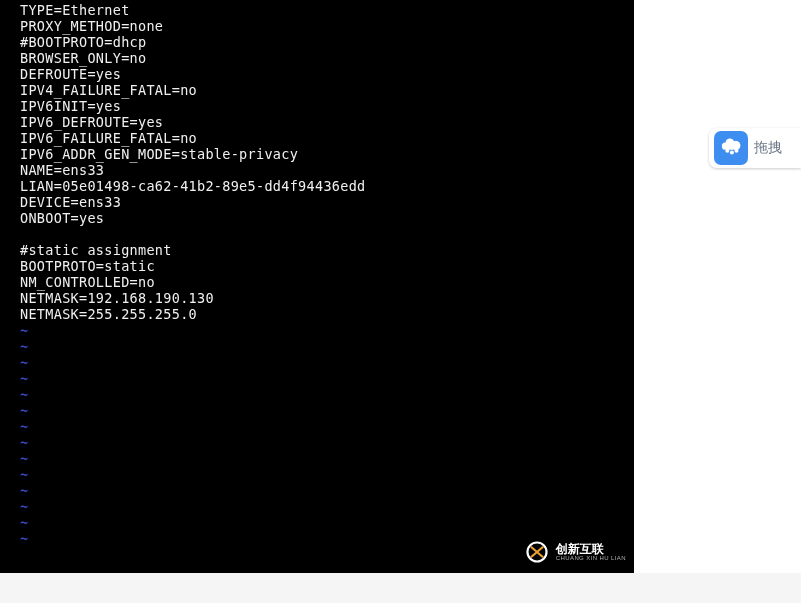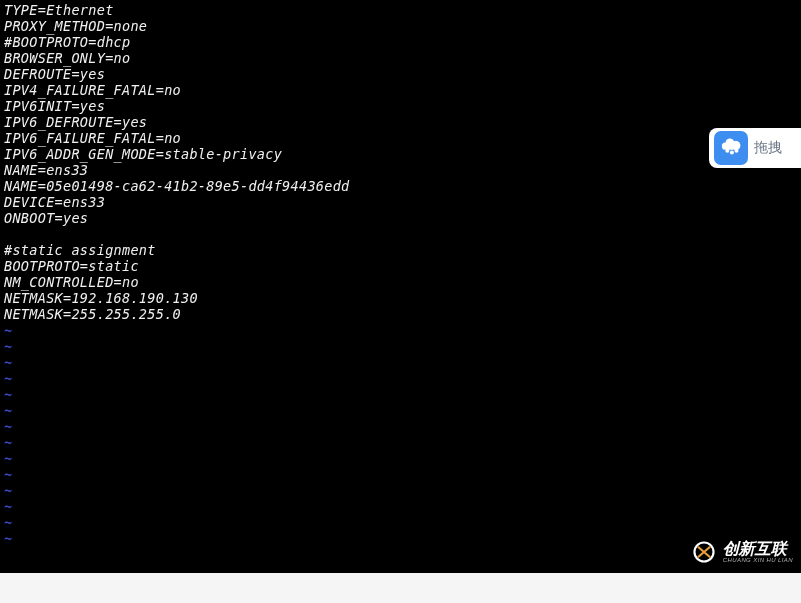--- a/index.html
+++ b/index.html
@@ -9,27 +9,26 @@
     }
     body {
       width: 801px;
       height: 603px;
       background: #ffffff;
       position: relative;
       overflow: hidden;
       font-family: "Lucida Console", Monaco, monospace;
     }
     .terminal {
-      width: 801px;
+      width: 634px;
       height: 573px;
       background: #000000;
-      padding: 2px 4px;
+      padding: 2px 20px;
       position: relative;
       overflow: hidden;
-      font-style: italic;
     }
     .terminal-line {
       color: #f0f0f0;
       font-size: 13.5px;
       line-height: 16px;
       white-space: pre;
       font-family: "Lucida Console", Monaco, monospace;
       letter-spacing: 0.3px;
     }
     .tilde {
@@ -86,21 +85,21 @@
       width: 26px;
       height: 26px;
     }
     .brand-text {
       display: flex;
       flex-direction: column;
       line-height: 1;
     }
     .brand-cn {
       color: #ffffff;
-      font-size: 16px;
+      font-size: 12px;
       font-weight: bold;
       font-family: "Microsoft YaHei", sans-serif;
     }
     .brand-en {
       color: #b0b0b0;
       font-size: 6px;
       letter-spacing: 0.4px;
       font-family: Arial, sans-serif;
     }
     .bottom-strip {
@@ -118,21 +117,21 @@
       <div class="terminal-line">PROXY_METHOD=none</div>
       <div class="terminal-line">#BOOTPROTO=dhcp</div>
       <div class="terminal-line">BROWSER_ONLY=no</div>
       <div class="terminal-line">DEFROUTE=yes</div>
       <div class="terminal-line">IPV4_FAILURE_FATAL=no</div>
       <div class="terminal-line">IPV6INIT=yes</div>
       <div class="terminal-line">IPV6_DEFROUTE=yes</div>
       <div class="terminal-line">IPV6_FAILURE_FATAL=no</div>
       <div class="terminal-line">IPV6_ADDR_GEN_MODE=stable-privacy</div>
       <div class="terminal-line">NAME=ens33</div>
-      <div class="terminal-line">NAME=05e01498-ca62-41b2-89e5-dd4f94436edd</div>
+      <div class="terminal-line">LIAN=05e01498-ca62-41b2-89e5-dd4f94436edd</div>
       <div class="terminal-line">DEVICE=ens33</div>
       <div class="terminal-line">ONBOOT=yes</div>
       <div class="blank-line"></div>
       <div class="terminal-line">#static assignment</div>
       <div class="terminal-line">BOOTPROTO=static</div>
       <div class="terminal-line">NM_CONTROLLED=no</div>
       <div class="terminal-line">NETMASK=192.168.190.130</div>
       <div class="terminal-line">NETMASK=255.255.255.0</div>
     </div>
   <div id="tilde-lines">

